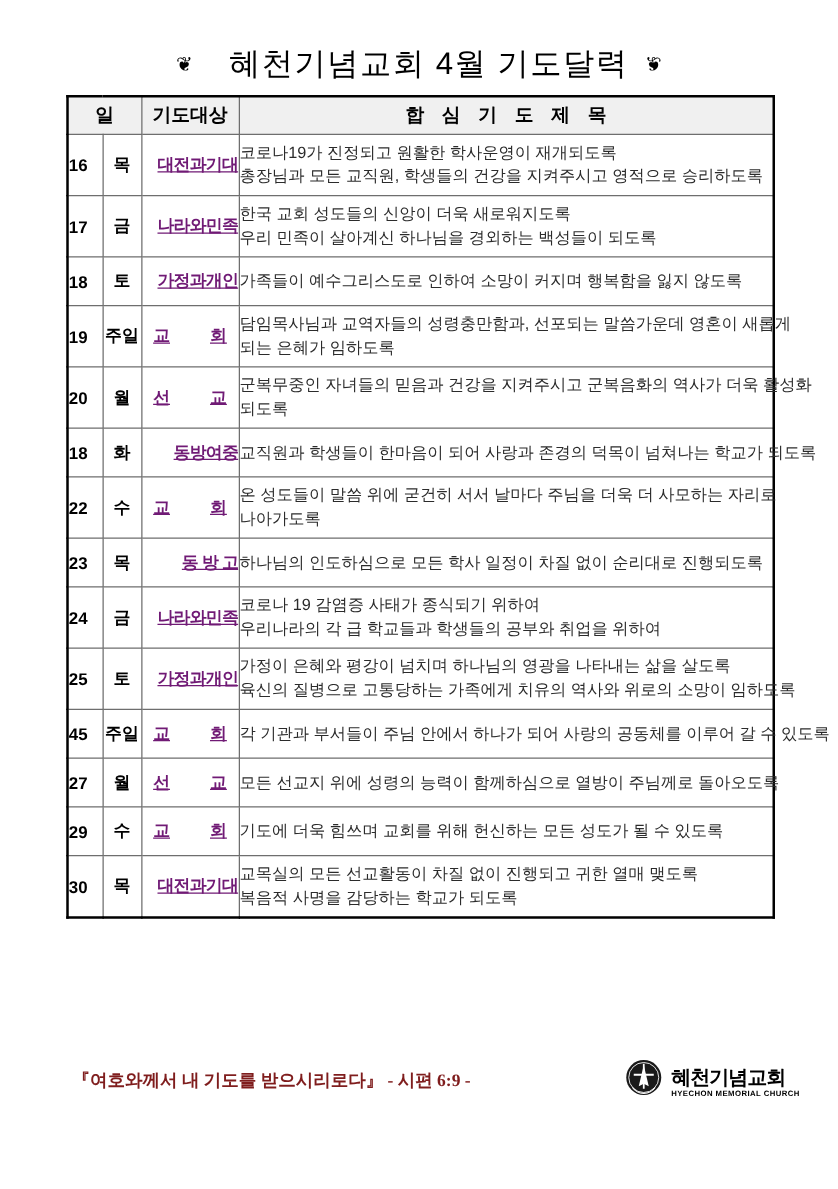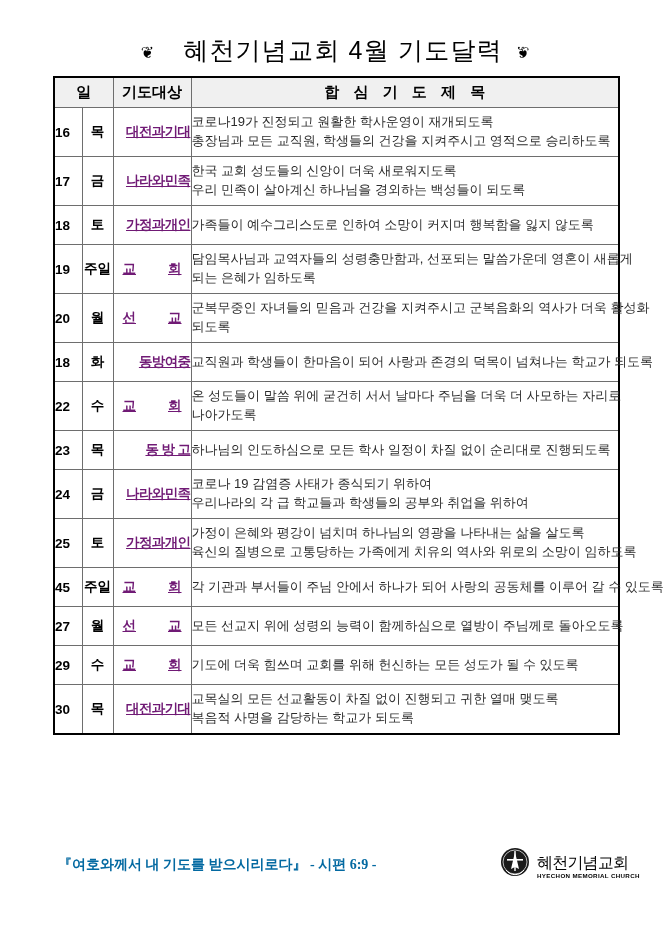--- a/index.html
+++ b/index.html
@@ -120,41 +120,41 @@
   tr.r2 td { height: 48px; }
 
   
   .verse {
     position: absolute;
     left: 58px;
     top: 856px;
     font-family: "Liberation Serif", "DejaVu Serif", serif;
     font-size: 14px;
     font-weight: bold;
-    color: #0369a1;
+    color: #7f1d1d;
     white-space: nowrap;
   }
   .logo-block {
     position: absolute;
     left: 500px;
     top: 845px;
     display: flex;
     align-items: center;
     gap: 7px;
   }
   .emblem {
     width: 30px;
     height: 30px;
     position: relative;
     flex: none;
   }
   .logo-names { display: flex; flex-direction: column; line-height: 1; }
   .logo-kr {
     font-size: 16px;
-    font-weight: normal;
+    font-weight: bold;
     color: #000000;
     letter-spacing: -0.8px;
     margin-top: 10px;
   }
   .logo-en {
     font-size: 6.2px;
     font-weight: bold;
     color: #000000;
     letter-spacing: 0.35px;
     margin-top: 2px;

